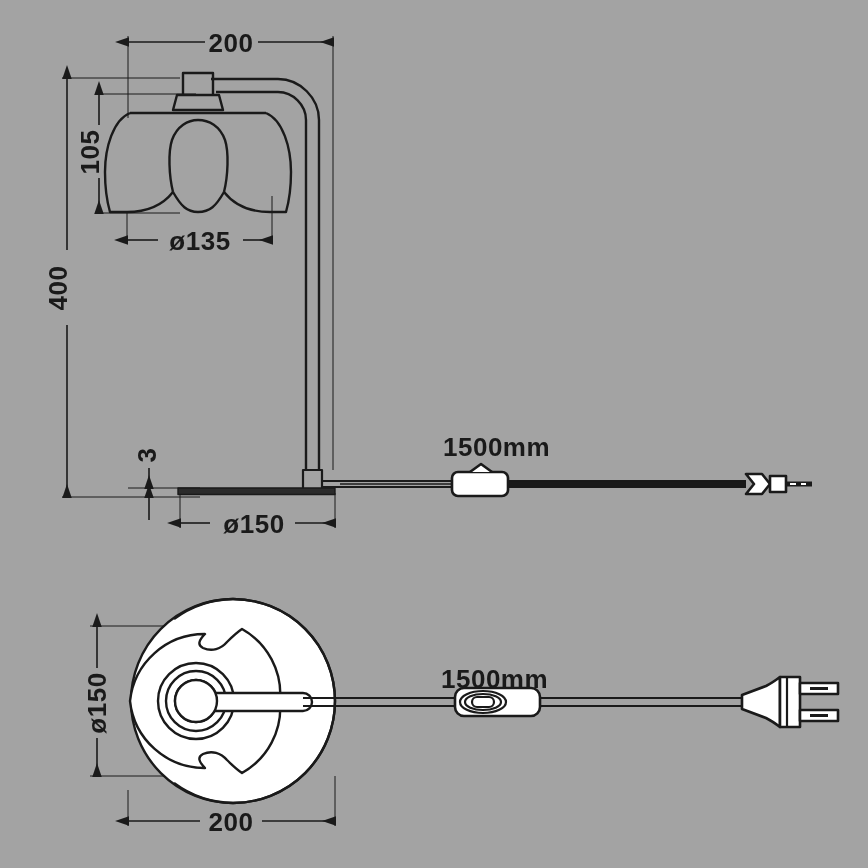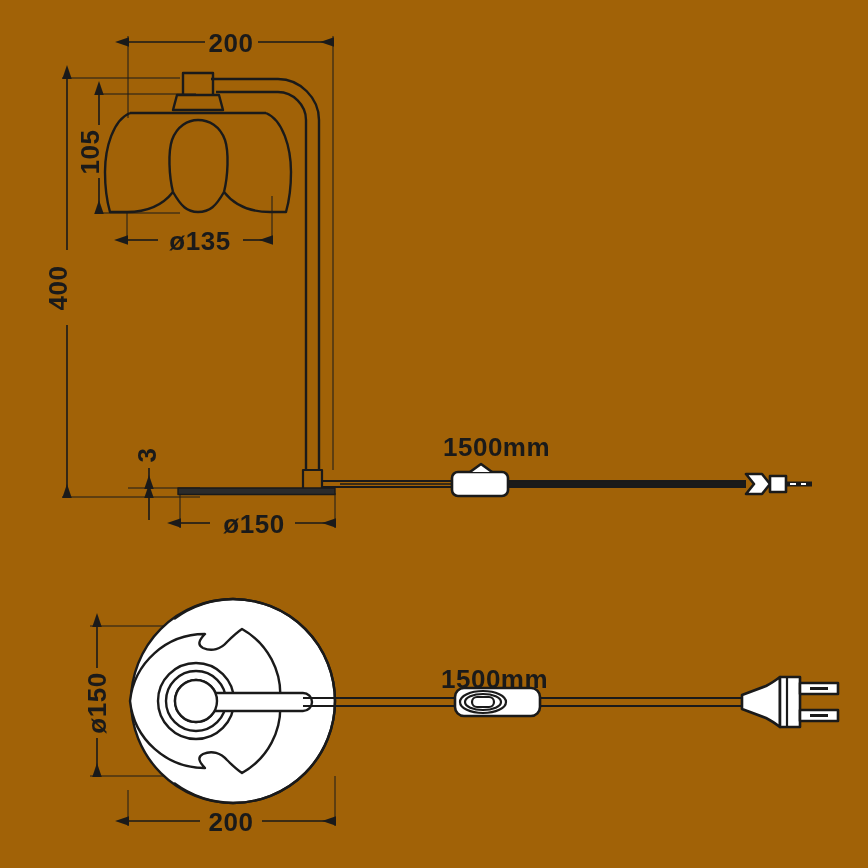--- a/index.html
+++ b/index.html
@@ -7,21 +7,21 @@
     padding: 0;
     background: #ffffff;
   }
   body {
     font-family: "Liberation Sans", sans-serif;
   }
   #sheet {
     position: relative;
     width: 868px;
     height: 868px;
-    background: #a16207;
+    background: #a3a3a3;
     overflow: hidden;
   }
   #sheet svg {
     display: block;
   }
   text {
     font-family: "Liberation Sans", sans-serif;
     fill: #1a1a1a;
   }
   .dim-label {

